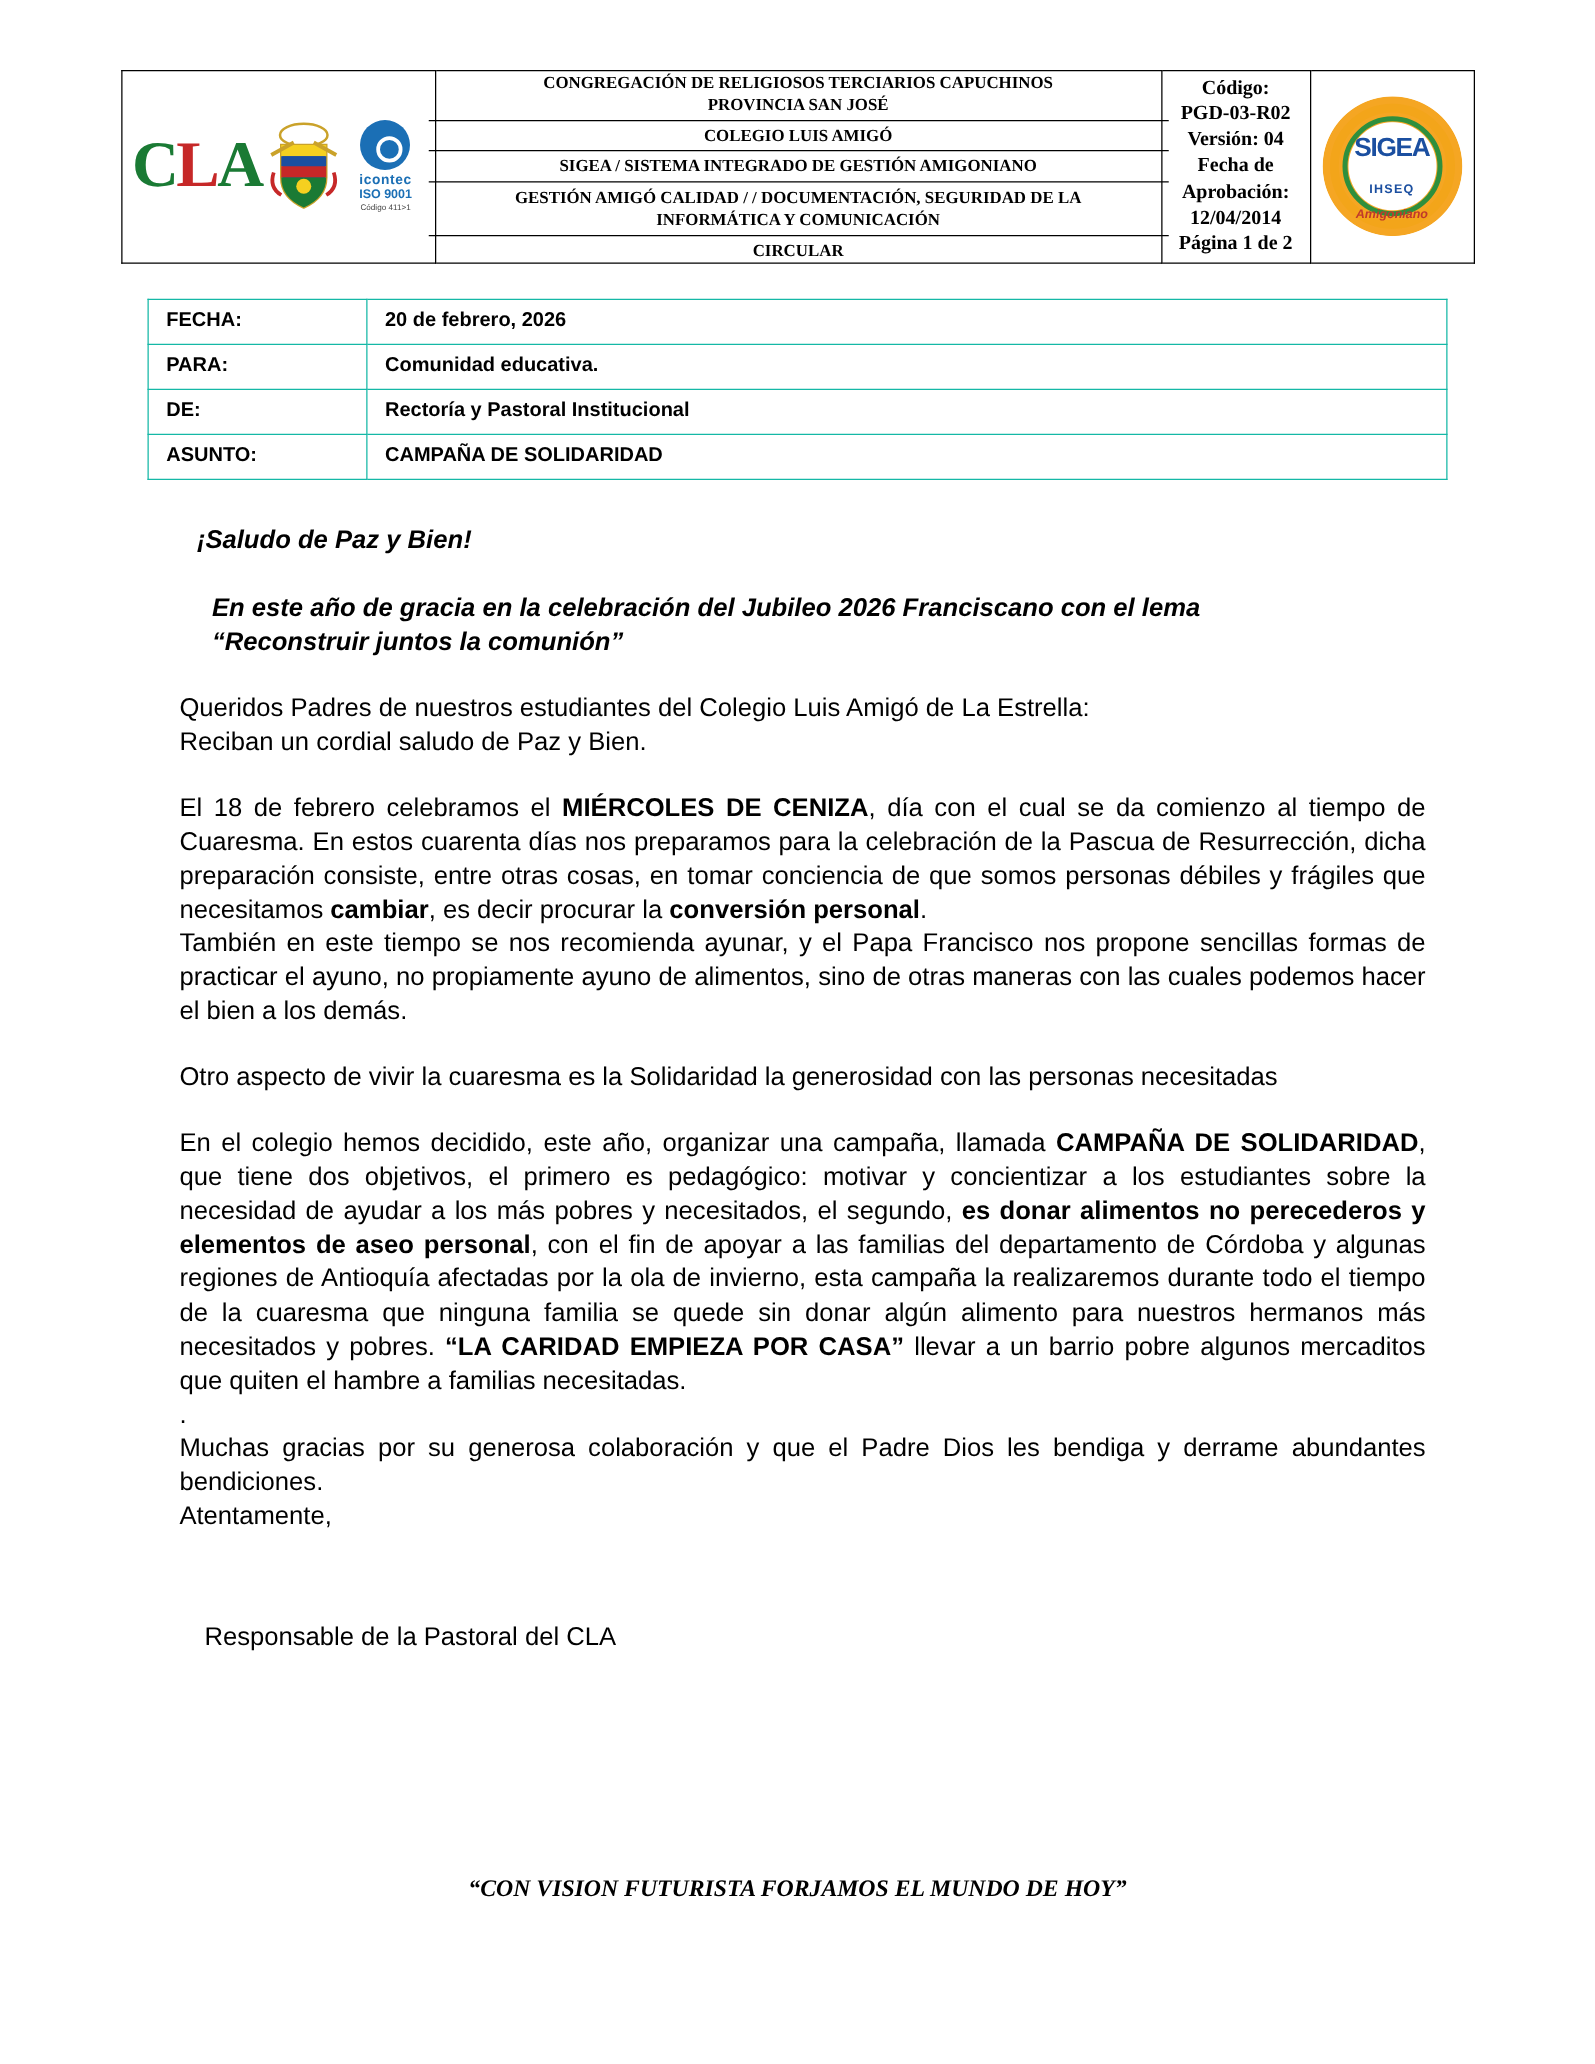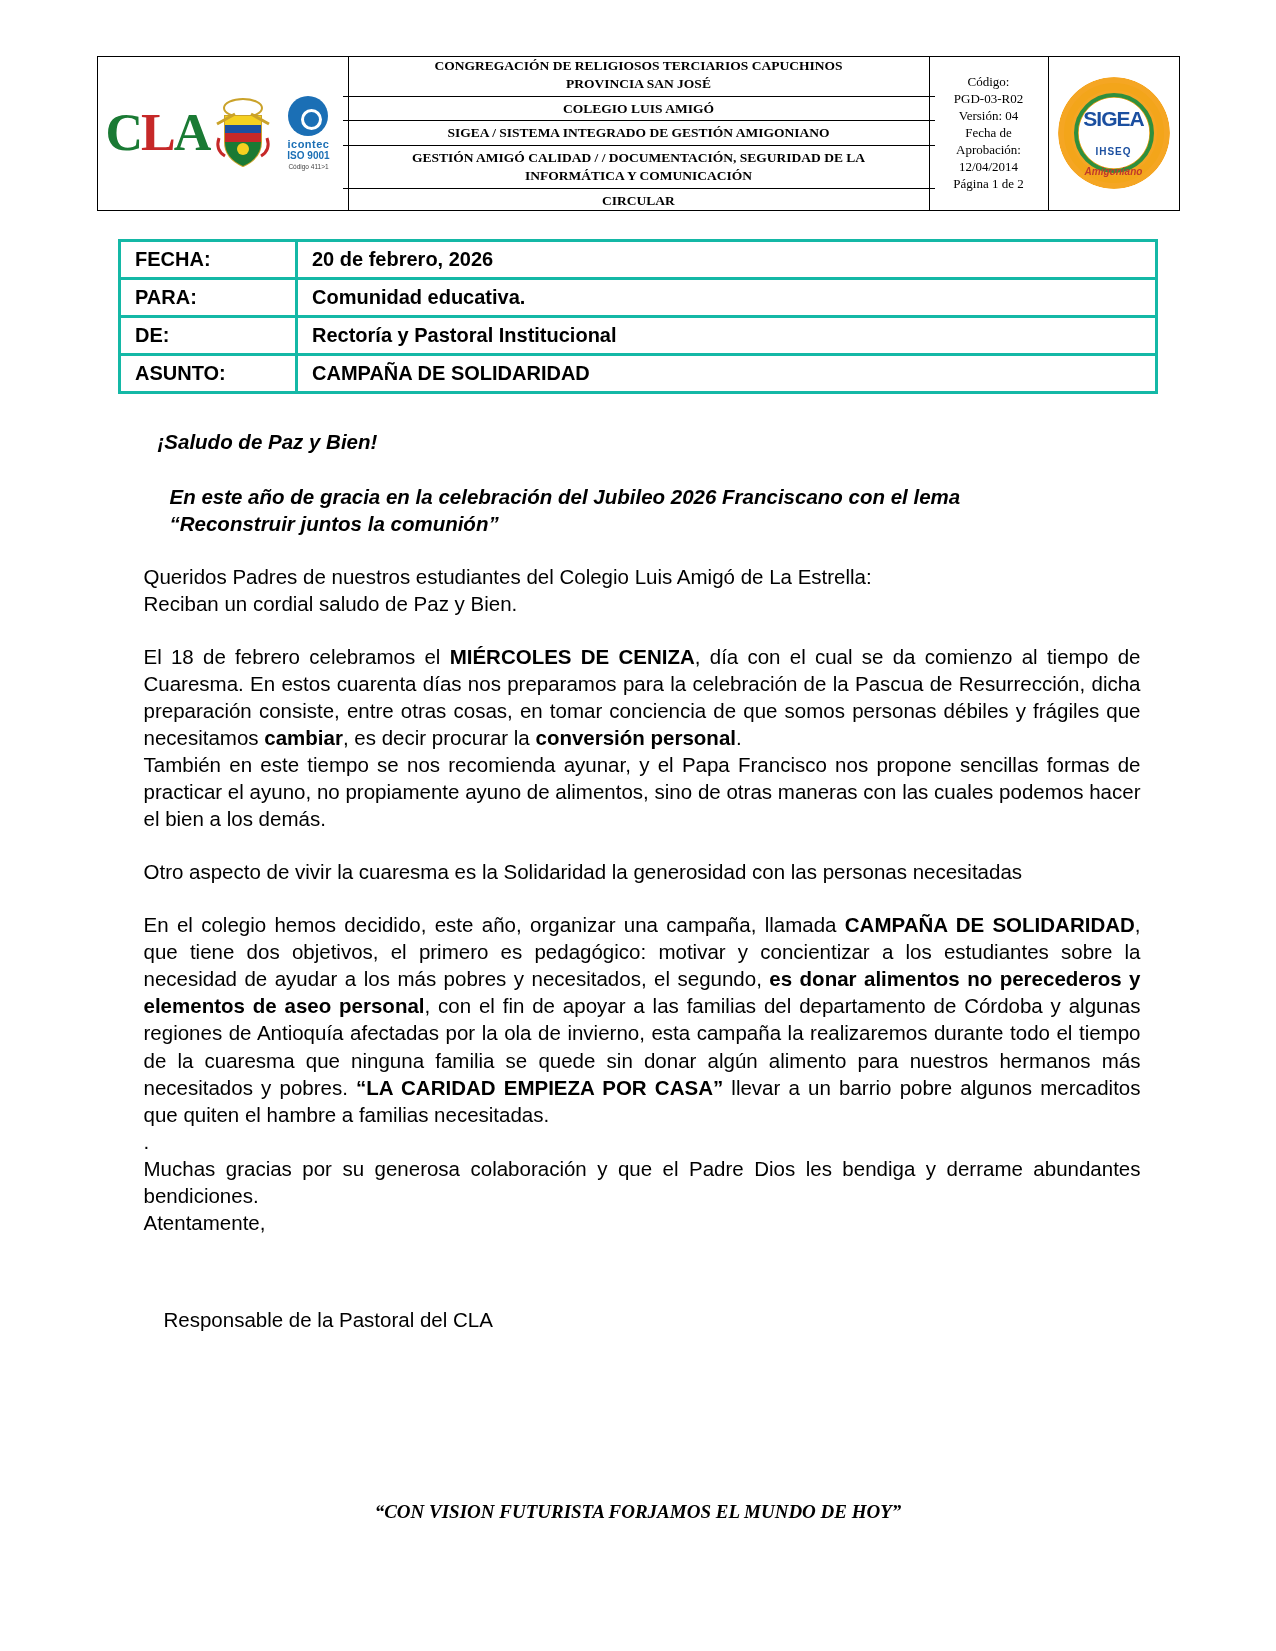--- a/index.html
+++ b/index.html
@@ -98,22 +98,22 @@
     font-weight: bold;
     line-height: 1.32;
   }
   .title-cell .sep {
     border-top: 1px solid #000;
     margin: 3px -6px;
   }
   .code-cell {
     width: 118px;
     text-align: center;
-    font-size: 13px;
-    font-weight: normal;
+    font-size: 16px;
+    font-weight: bold;
     line-height: 1.3;
     padding: 3px 2px;
   }
   .sigea-cell {
     width: 130px;
     text-align: center;
   }
   .sigea-logo {
     width: 112px;
     height: 112px;
@@ -173,22 +173,22 @@
 
   
   .info-table {
     width: 1040px;
     border-collapse: collapse;
     table-layout: fixed;
     margin: 28px auto 0 auto;
     font-family: "Liberation Sans", sans-serif;
   }
   .info-table td {
-    border: 3px solid #14b8a6;
-    font-size: 20px;
+    border: 1px solid #14b8a6;
+    font-size: 16px;
     font-weight: bold;
     padding: 4px 0 4px 14px;
     height: 27px;
   }
   .info-table td.label { width: 160px; }
 
   
   .body {
     margin: 34px auto 0 auto;
     width: 1005px;

